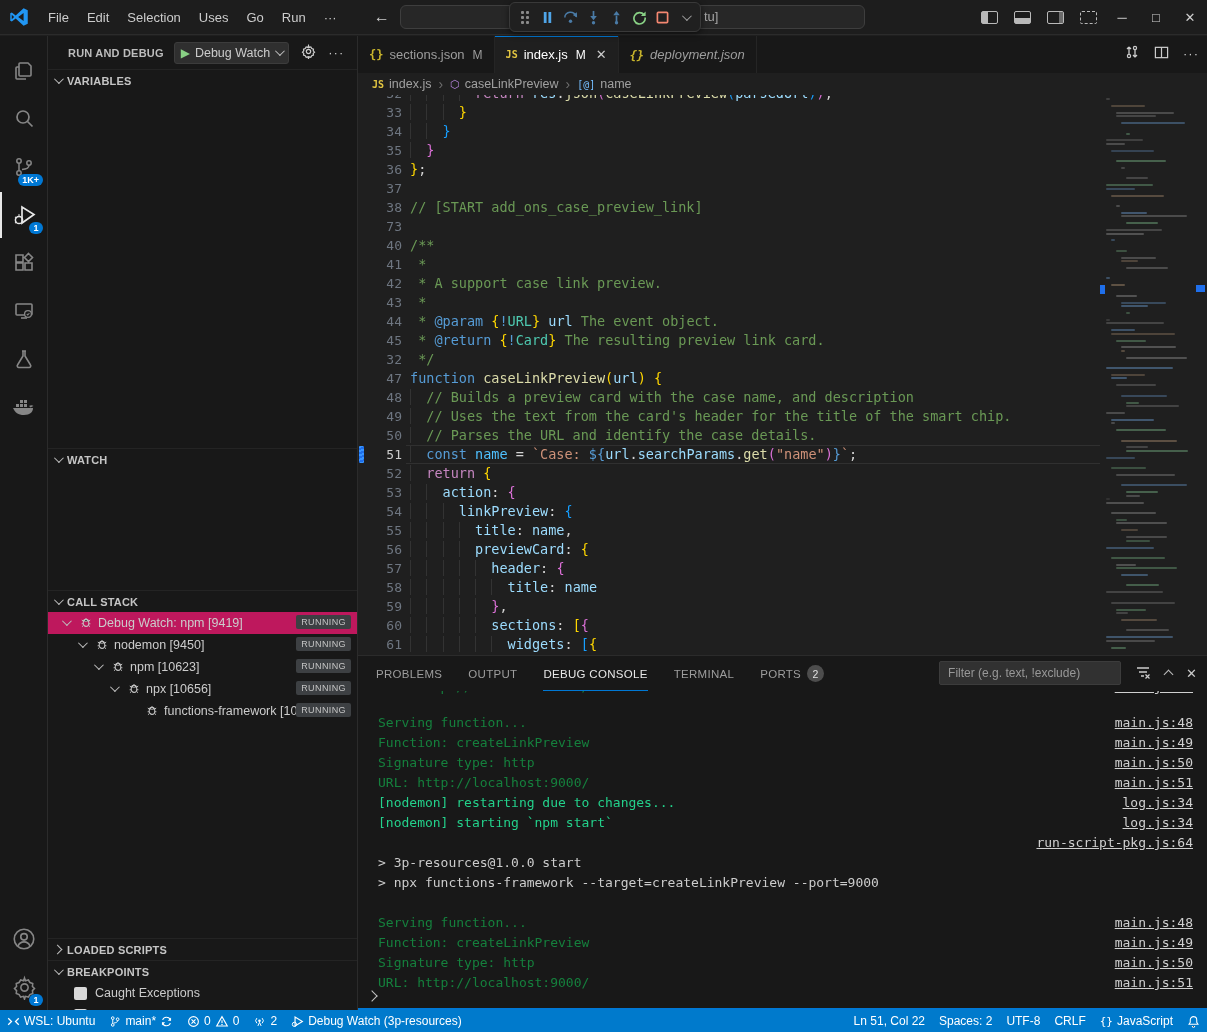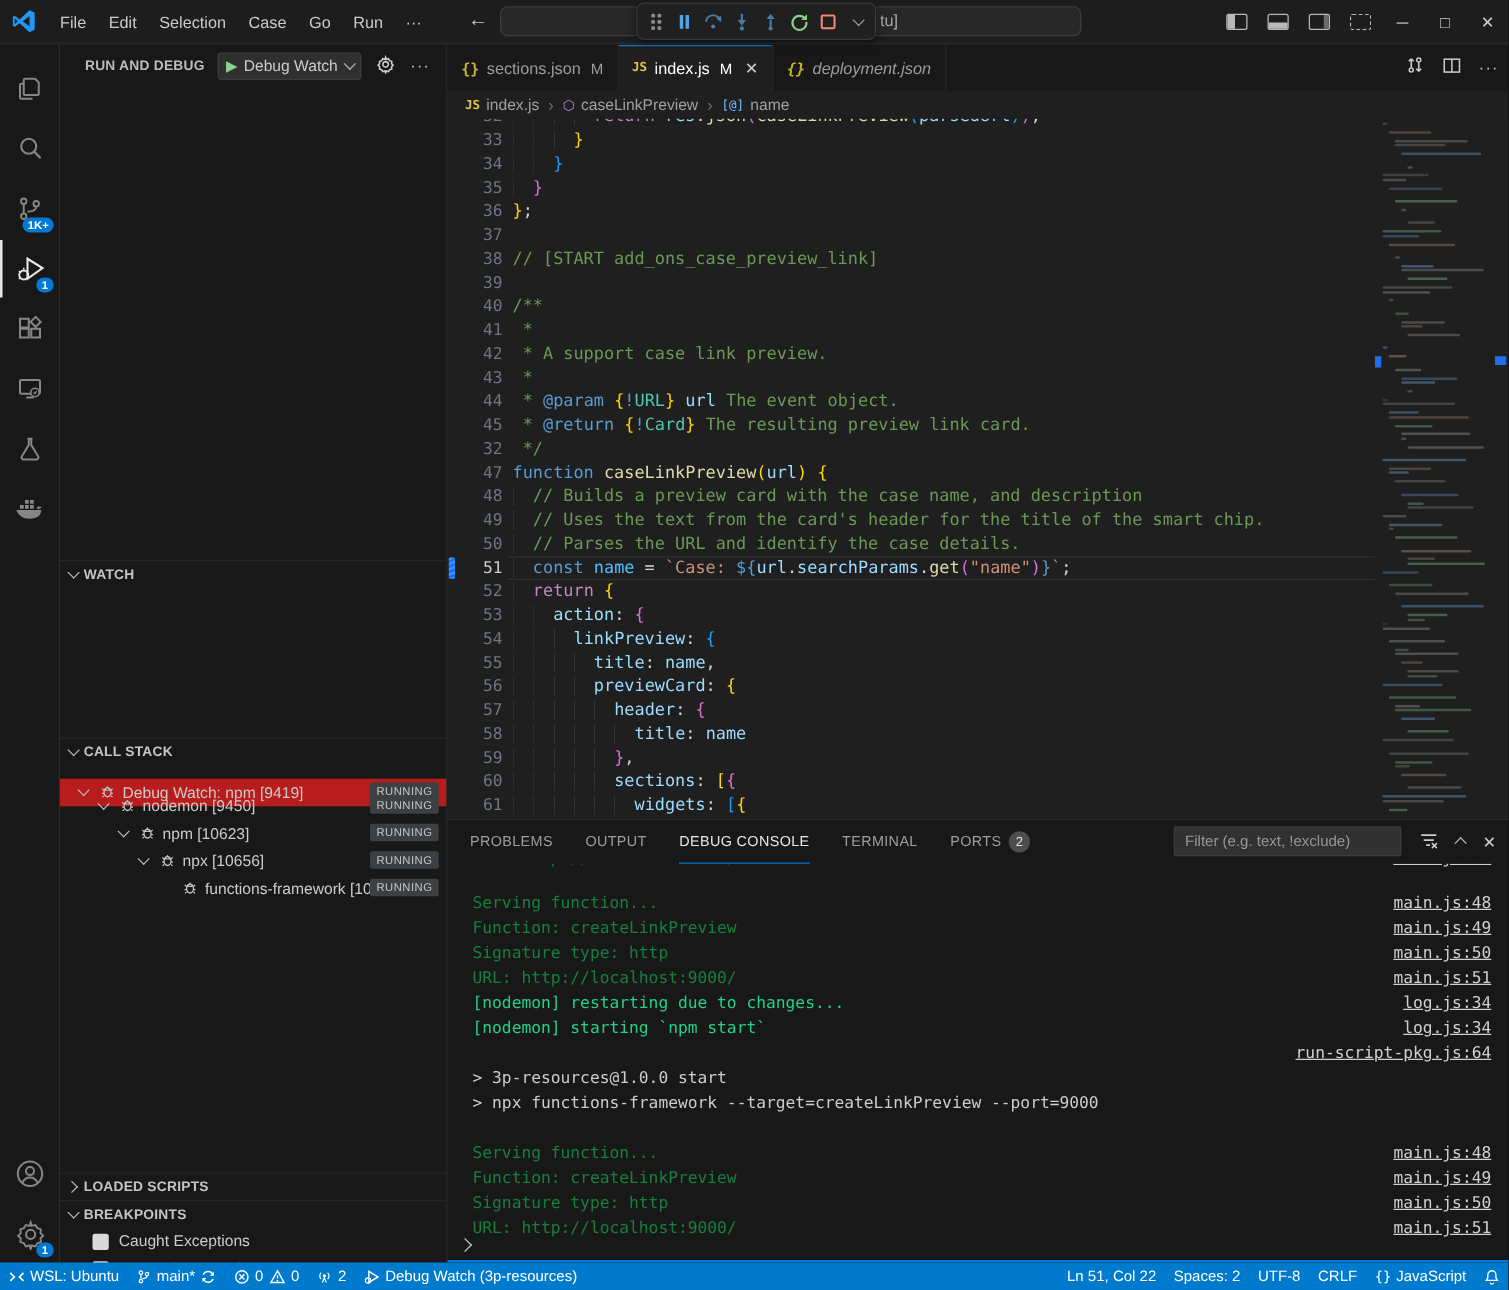--- a/index.html
+++ b/index.html
@@ -44,21 +44,21 @@
   .play-green { color:#89d185; font-size:12px; }
   .launch-label { color:#cccccc; font-size:12.5px; }
   .chev { width:7px; height:7px; border-right:1.4px solid #bdbdbd; border-bottom:1.4px solid #bdbdbd; display:inline-block; }
   .chev.down { transform:rotate(45deg) translateY(-2px); }
   .chev.right { transform:rotate(-45deg); }
   .side-gear { margin-left:12px; color:#cccccc; }
   .side-more { margin-left:12px; color:#cccccc; letter-spacing:1px; }
   .section-header { position:absolute; left:0; width:100%; height:22px; display:flex; align-items:center; padding-left:6px; gap:6px; border-top:1px solid #242424; }
   .section-header b { font-size:11px; color:#c5c5c5; letter-spacing:.2px; }
   .cs-row { position:absolute; left:0; width:100%; height:22px; display:flex; align-items:center; font-size:12.5px; color:#cccccc; }
-  .cs-row.selected { background:#b91c1c;margin-top:11px; }
+  .cs-row.selected { background:#be185d; }
   .cs-badge { position:absolute; right:6px; top:3px; background:#3d4043; color:#c5c5c5; font-size:9px; padding:2px 5px; border-radius:2px; letter-spacing:.4px; }
   .bug-ic { margin:0 5px 0 4px; flex:none; }
   .bp-row { position:absolute; left:0; width:100%; height:22px; display:flex; align-items:center; font-size:12.5px; }
   .cbx { width:13px; height:13px; border-radius:2px; margin-right:8px; flex:none; }
   .cbx.off { background:#d9d9d9; }
   .cbx.on { background:#0078d4; color:#fff; font-size:10px; line-height:13px; text-align:center; font-weight:bold; }
   .bp-badge { position:absolute; right:14px; top:2px; background:#454545; color:#d7d7d7; font-size:10.5px; border-radius:9px; padding:1.5px 6px; }
 
   
   .tabsbar { position:absolute; left:358px; top:36px; width:849px; height:37px; background:#181818; display:flex; }
@@ -125,21 +125,21 @@
 <div id="app">
 
   <div class="titlebar">
     <svg class="vslogo" viewBox="0 0 24 24">
       <path fill="#2196f3" d="M17.5 1.5 8 10.2 3.4 6.6 1.5 7.6v8.8l1.9 1 4.6-3.6 9.5 8.7 5-2.4V3.9l-5-2.4zm0 5.6v9.8L11 12l6.5-4.9zM3.3 9.4l2.9 2.6-2.9 2.6V9.4z"></path>
     </svg>
     <div class="menus">
         <span class="menu-item">File</span>
         <span class="menu-item">Edit</span>
         <span class="menu-item">Selection</span>
-        <span class="menu-item">Case</span>
+        <span class="menu-item">Uses</span>
         <span class="menu-item">Go</span>
         <span class="menu-item">Run</span>
         <span class="menu-item">···</span>
       </div>
     <div class="nav-arrows">
       <span class="nav-back">←</span>
       <span class="nav-fwd">→</span>
     </div>
     <div class="cmd-center">
       <span class="cmd-text">tu]</span>
@@ -298,20 +298,24 @@
         <span class="chev down"></span>
       </span>
       <span class="side-gear">
         <svg width="15" height="15" viewBox="0 0 24 24">
             <path fill="none" stroke="currentColor" stroke-width="2" d="M12 8.5A3.5 3.5 0 1 0 12 15.5 3.5 3.5 0 1 0 12 8.5zM12 2.8l.9 2.7 2.8-.7 1.5 2.4 2.7 1-.3 2.8 2 2-2 2 .3 2.8-2.7 1-1.5 2.4-2.8-.7-.9 2.7-.9-2.7-2.8.7-1.5-2.4-2.7-1 .3-2.8-2-2 2-2-.3-2.8 2.7-1 1.5-2.4 2.8.7z"></path>
           </svg>
       </span>
       <span class="side-more">···</span>
     </div>
 
+    <div class="section-header" style="top:33px">
+      <span class="chev down"></span>
+      <b>VARIABLES</b>
+    </div>
 
     <div class="section-header" style="top:412px">
       <span class="chev down"></span>
       <b>WATCH</b>
     </div>
 
     <div class="section-header" style="top:554px">
       <span class="chev down"></span>
       <b>CALL STACK</b>
     </div>
@@ -457,21 +461,21 @@
         </div>
         <div class="code-line" style="top: 95px;">
           <div class="line-num">37</div>
           <div class="line-text"></div>
         </div>
         <div class="code-line" style="top: 114px;">
           <div class="line-num">38</div>
           <div class="line-text"><span class="tk-m">// [START add_ons_case_preview_link]</span></div>
         </div>
         <div class="code-line" style="top: 133px;">
-          <div class="line-num">39</div>
+          <div class="line-num">73</div>
           <div class="line-text"></div>
         </div>
         <div class="code-line" style="top: 152px;">
           <div class="line-num">40</div>
           <div class="line-text"><span class="tk-m">/**</span></div>
         </div>
         <div class="code-line" style="top: 171px;">
           <div class="line-num">41</div>
           <div class="line-text"><span class="tk-m"> *</span></div>
         </div>

